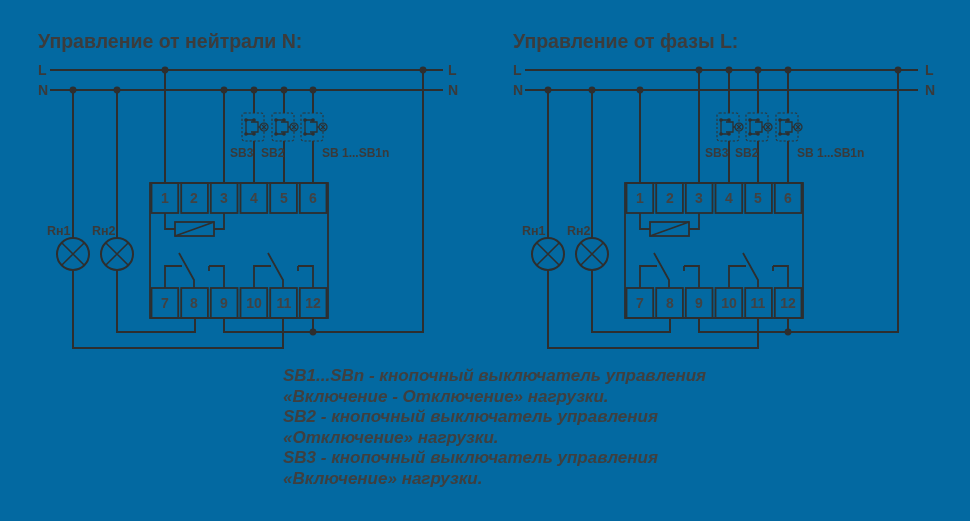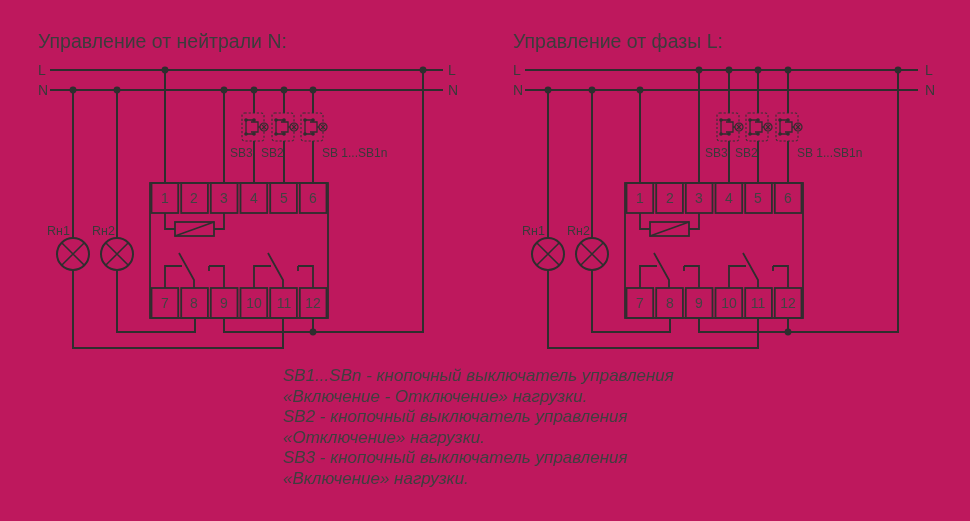--- a/index.html
+++ b/index.html
@@ -4,22 +4,23 @@
 <style>
   html, body {
     margin: 0;
     padding: 0;
     background: #ffffff;
   }
   .canvas {
     position: relative;
     width: 970px;
     height: 521px;
-    background: #be185d;
+    background: #0369a1;
     font-family: "Liberation Sans", sans-serif;
+    font-weight: bold;
   }
   svg text {
     fill: #3a3a3a;
     font-family: "Liberation Sans", sans-serif;
   }
   .title-text   { font-size: 19.5px; fill: #3c3c3c; }
   .bus-label    { font-size: 14px; }
   .small-label  { font-size: 12px; }
   .lamp-label   { font-size: 12.5px; }
   .term-number  { font-size: 14px; fill: #424242; text-anchor: middle; }

